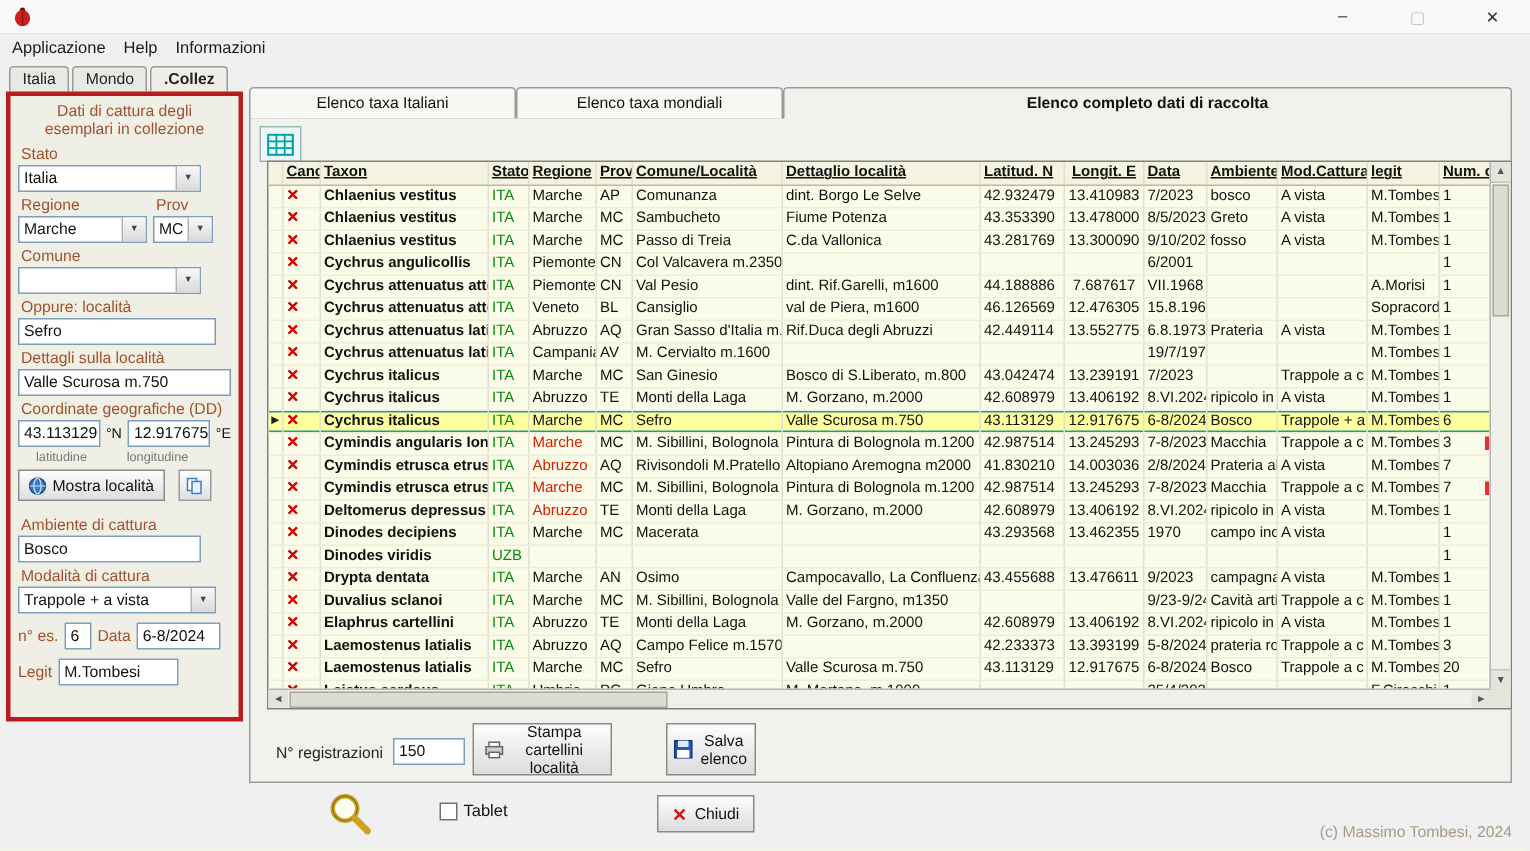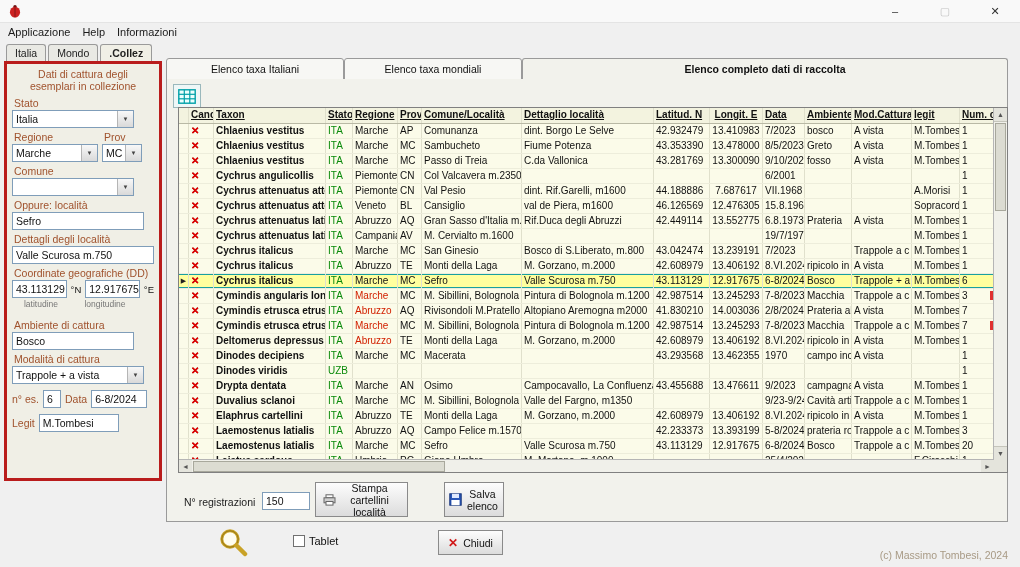--- a/index.html
+++ b/index.html
@@ -150,35 +150,51 @@
 
   <div class="lbl">Comune</div>
   <div class="combo" style="width:122px">
     <span class="val"></span>
     <span class="btn">▼</span>
   </div>
 
   <div class="lbl">Oppure: località</div>
   <div class="tinput" style="width:132px">Sefro</div>
 
-  <div class="lbl">Dettagli degli località</div>
+  <div class="lbl">Dettagli sulla località</div>
   <div class="tinput" style="width:142px">Valle Scurosa m.750</div>
 
   <div class="lbl">Coordinate geografiche (DD)</div>
   <div class="prow">
     <div class="tinput" style="width:58px">43.113129</div>
     <span style="font-size:9.5px">°N</span>
     <div class="tinput" style="width:58px">12.917675</div>
     <span style="font-size:9.5px">°E</span>
   </div>
   <div class="prow" style="margin-top:1px">
     <span class="lbl small" style="width:58px;text-align:center;margin:0">latitudine</span>
     <span class="lbl small" style="width:62px;text-align:center;margin:0">longitudine</span>
   </div>
 
+  <div class="prow" style="margin-top:4px">
+    <div class="mostra-btn">
+      <svg width="12" height="12" viewBox="0 0 12 12">
+        <circle cx="6" cy="6" r="5.3" fill="#3b7dc4" stroke="#1d4e80"></circle>
+        <ellipse cx="6" cy="6" rx="2.4" ry="5.3" fill="none" stroke="#cfe6ff" stroke-width="0.8"></ellipse>
+        <line x1="0.7" y1="6" x2="11.3" y2="6" stroke="#cfe6ff" stroke-width="0.8"></line>
+      </svg>
+      <span>Mostra località</span>
+    </div>
+    <div class="copy-btn">
+      <svg width="11" height="12" viewBox="0 0 11 12">
+        <rect x="1" y="1" width="6" height="8" fill="#fff" stroke="#3b7dc4"></rect>
+        <rect x="4" y="3" width="6" height="8" fill="#eaf3ff" stroke="#3b7dc4"></rect>
+      </svg>
+    </div>
+  </div>
 
   <div class="lbl" style="margin-top:10px">Ambiente di cattura</div>
   <div class="tinput" style="width:122px">Bosco</div>
 
   <div class="lbl">Modalità di cattura</div>
   <div class="combo" style="width:132px">
     <span class="val">Trappole + a vista</span>
     <span class="btn">▼</span>
   </div>
 

